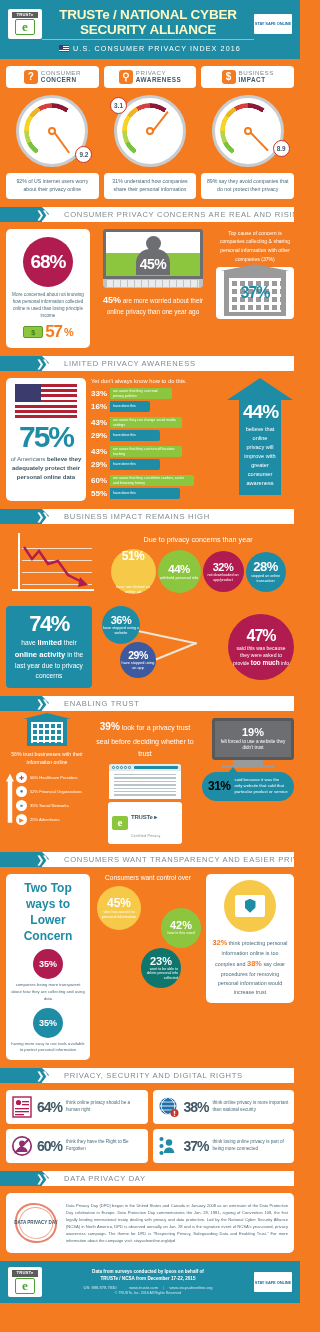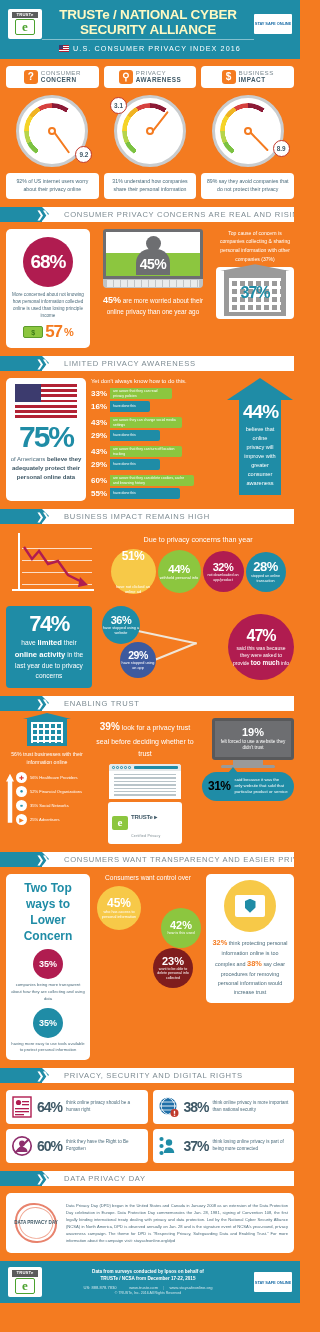--- a/index.html
+++ b/index.html
@@ -317,21 +317,21 @@
         display: flex; flex-direction: column; align-items: center; justify-content: center; padding: 3px; }
   .cb45 { width: 44px; height: 44px; background: #f7c948; left: 2px; top: 12px; }
   .cb45 .n { font-size: 12px; font-weight: bold; color: #fff; }
   .cb45 .t { font-size: 3.8px; line-height: 1.3; }
   .cb42 { width: 40px; height: 40px; background: #8cc63f; right: 0; top: 34px; }
   .cb42 .n { font-size: 11px; font-weight: bold; }
   .cb42 .t { font-size: 3.8px; line-height: 1.3; }
   .cb41 { width: 42px; height: 42px; background: #b01c50; left: 4px; top: 58px; }
   .cb41 .n { font-size: 11.5px; font-weight: bold; }
   .cb41 .t { font-size: 3.8px; line-height: 1.3; }
-  .cb23 { width: 40px; height: 40px; background: #7f1d1d; right: 8px; top: 74px; }
+  .cb23 { width: 40px; height: 40px; background: #0f766e; right: 20px; top: 74px; text-align: right; }
   .cb23 .n { font-size: 11px; font-weight: bold; }
   .cb23 .t { font-size: 3.6px; line-height: 1.3; }
   .s6-col3 { width: 88px; background: #fff; border-radius: 5px; padding: 6px 5px; text-align: center; }
   .shield-circle { width: 52px; height: 52px; border-radius: 50%; background: #f7c948;
                    margin: 0 auto 5px auto; position: relative; display: flex; align-items: center; justify-content: center; }
   .sc-mon { width: 30px; height: 22px; background: #fff; border-radius: 2px; position: relative;
             display: flex; align-items: center; justify-content: center; }
   .sc-shield { width: 11px; height: 14px; background: #1f8ca6;
                clip-path: polygon(50% 0, 100% 18%, 100% 62%, 50% 100%, 0 62%, 0 18%); }
   .s6-col3 .tx { font-size: 5.4px; color: #4b6b7b; line-height: 1.65; }

